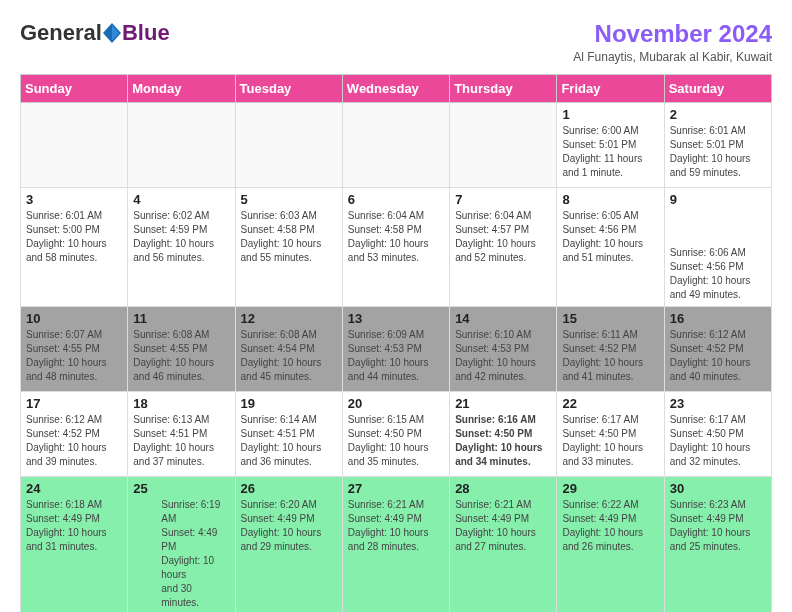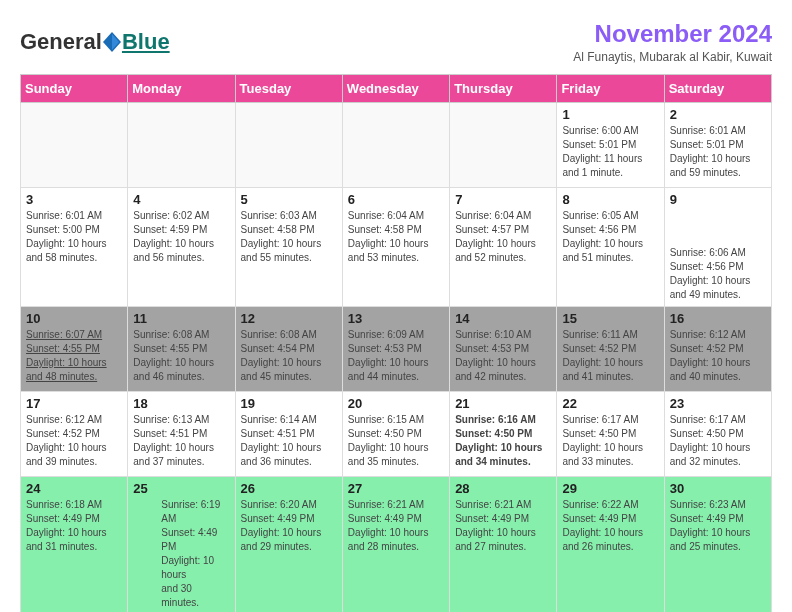--- a/index.html
+++ b/index.html
@@ -6,37 +6,37 @@
     body {
       font-family: Arial, sans-serif;
       background: #fff;
       width: 792px;
       min-height: 612px;
       padding: 20px;
     }
     .header {
       display: flex;
       justify-content: space-between;
-      align-items: center;
+      align-items: flex-start;
       margin-bottom: 10px;
     }
     .logo {
       display: flex;
       flex-direction: column;
       align-items: flex-start;
     }
     .logo-text {
       display: flex;
       align-items: center;
       font-size: 22px;
       font-weight: bold;
       color: #333;
     }
     .logo-general { color: #333; }
-    .logo-blue { color: #0f766e; text-decoration: underline; }
+    .logo-blue { color: #701a75; }
     .logo-icon {
       width: 18px;
       height: 20px;
       margin: 0 1px;
     }
     .title-area { text-align: right; }
     .month-title {
       font-size: 24px;
       font-weight: bold;
       color: #8b5cf6;
@@ -206,21 +206,21 @@
           <div class="day-number">9</div>
           <div class="day-info" style="white-space: pre-line; margin-top: 39px;">Sunrise: 6:06 AM
 Sunset: 4:56 PM
 Daylight: 10 hours
 and 49 minutes.</div>
         </td>
       </tr>
       <tr>
         <td>
           <div class="day-number">10</div>
-          <div class="day-info" style="white-space: pre-line; text-decoration: underline;">Sunrise: 6:07 AM
+          <div class="day-info" style="white-space: pre-line;">Sunrise: 6:07 AM
 Sunset: 4:55 PM
 Daylight: 10 hours
 and 48 minutes.</div>
         </td>
         <td>
           <div class="day-number">11</div>
           <div class="day-info" style="white-space: pre-line;">Sunrise: 6:08 AM
 Sunset: 4:55 PM
 Daylight: 10 hours
 and 46 minutes.</div>

